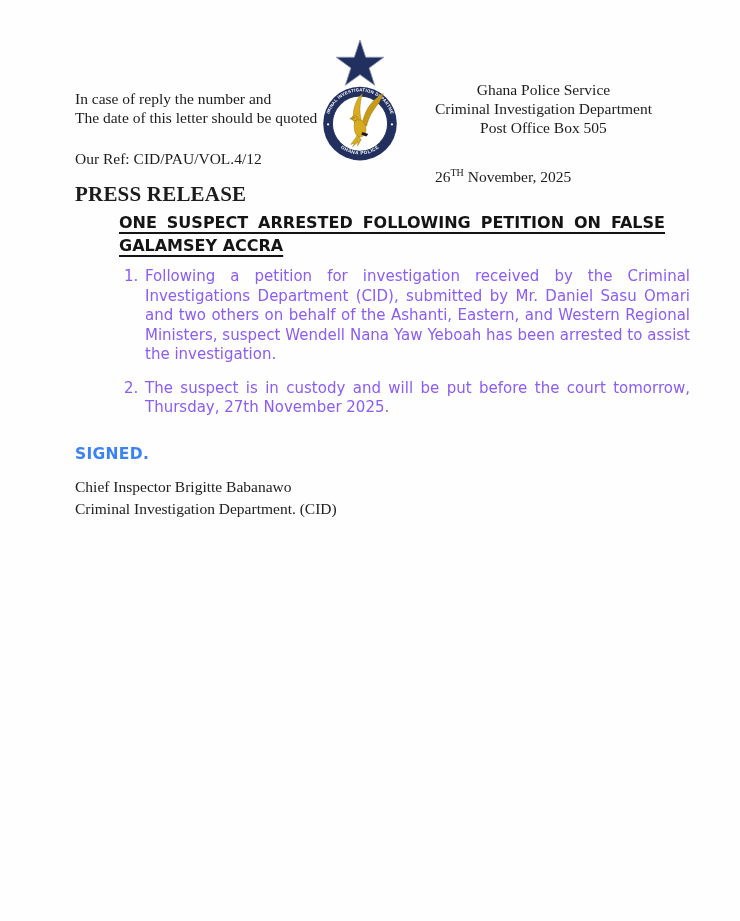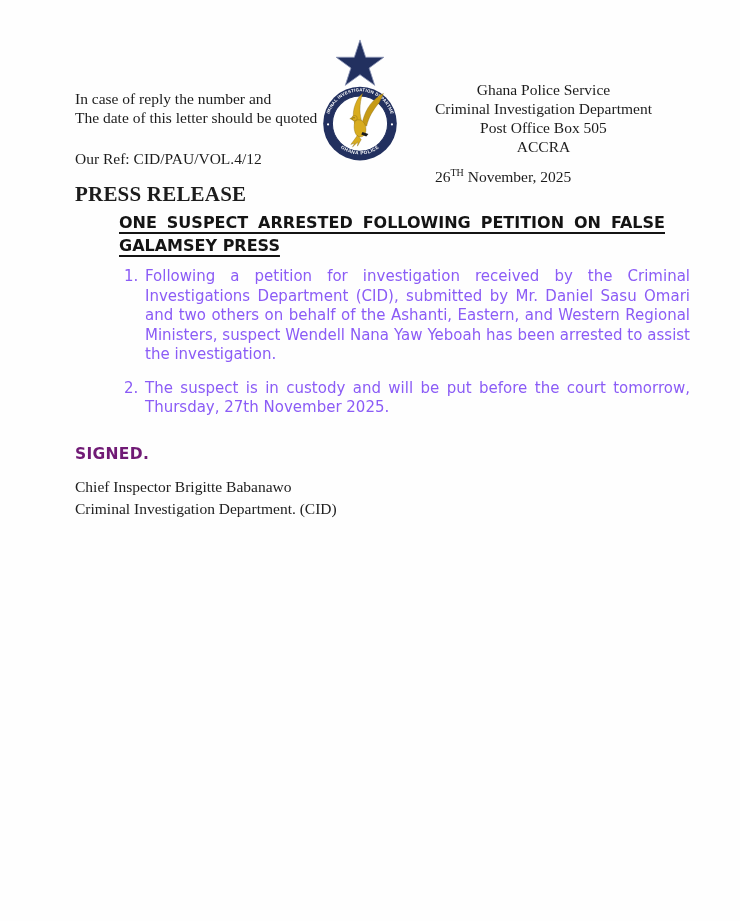--- a/index.html
+++ b/index.html
@@ -21,21 +21,21 @@
   .date-line sup{font-size:10px;vertical-align:super;line-height:0;}
   
   .logo{left:314px;top:38px;width:92px;height:126px;}
   
   .sans{font-family:"DejaVu Sans", sans-serif;color:#8b5cf6;}
   .doc-title{left:119px;top:211px;width:546px;font-size:16px;font-weight:bold;line-height:23px;color:#141414;}
   .doc-title .tl1{display:block;text-align:justify;text-align-last:justify;text-decoration:underline;text-decoration-thickness:2px;text-underline-offset:4px;}
   .doc-title .tl2{display:block;text-decoration:underline;text-decoration-thickness:2px;text-underline-offset:4px;}
   ol.points{left:118px;top:267px;width:547px;margin:0;padding:0 0 0 25px;font-size:15px;line-height:19.5px;}
   ol.points li{text-align:justify;margin:0 0 14px 0;padding-left:2px;}
-  .signed{left:75px;top:445px;font-size:15.5px;font-weight:bold;letter-spacing:.3px;color:#701a75;}
+  .signed{left:75px;top:445px;font-size:15.5px;font-weight:bold;letter-spacing:.3px;color:#3b82f6;}
   .sig-block{left:75px;top:476px;font-size:15.5px;line-height:21.5px;color:#202020;}
   .sig-block div{white-space:nowrap;font-family:Liberation Serif, serif;}
 </style>
 </head>
 <body>
 
 <div class="page">
 
   <div class="abs reply-note">
     <div>In case of reply the number and</div>
@@ -74,32 +74,31 @@
       </g>
       <circle cx="47.8" cy="95" r="0.6" fill="#222222" stroke="none"></circle>
       <path d="M 58,112 l 7,2.5 l -2.5,3 l -6,-2.5 z" fill="#1a1a1a"></path>
     </svg>
   </div>
 
   <div class="abs org-block">
     <div>Ghana Police Service</div>
     <div>Criminal Investigation Department</div>
     <div>Post Office Box 505</div>
-    <div>ACCRA</div>
   </div>
 
   <div class="abs our-ref">Our Ref: CID/PAU/VOL.4/12</div>
 
   <div class="abs date-line"><span>26</span><sup>TH</sup><span> November, 2025</span></div>
 
   <div class="abs press-release">PRESS RELEASE</div>
 
   <div class="abs sans doc-title">
     <span class="tl1">ONE SUSPECT ARRESTED FOLLOWING PETITION ON FALSE</span>
-    <span class="tl2">GALAMSEY PRESS</span>
+    <span class="tl2">GALAMSEY ACCRA</span>
   </div>
 
   <ol class="abs sans points">
     <li>Following a petition for investigation received by the Criminal Investigations Department (CID), submitted by Mr. Daniel Sasu Omari and two others on behalf of the Ashanti, Eastern, and Western Regional Ministers, suspect Wendell Nana Yaw Yeboah has been arrested to assist the investigation.</li>
     <li>The suspect is in custody and will be put before the court tomorrow, Thursday, 27th November 2025.</li>
   </ol>
 
   <div class="abs sans signed">SIGNED.</div>
   <div class="abs sans sig-block">
     <div>Chief Inspector Brigitte Babanawo</div>

